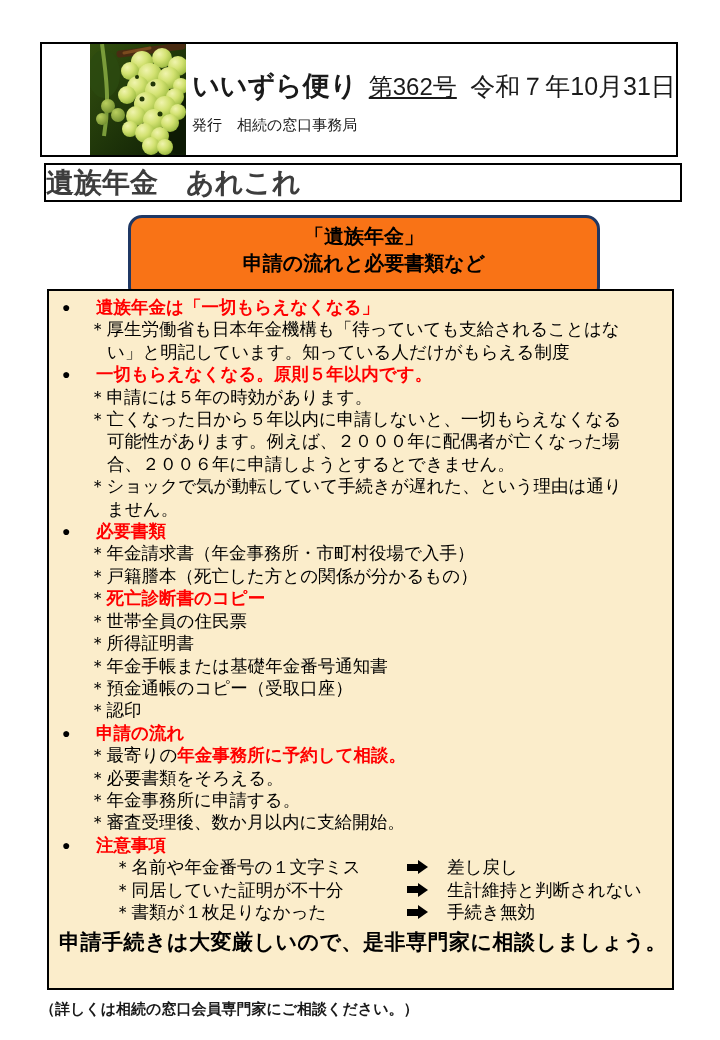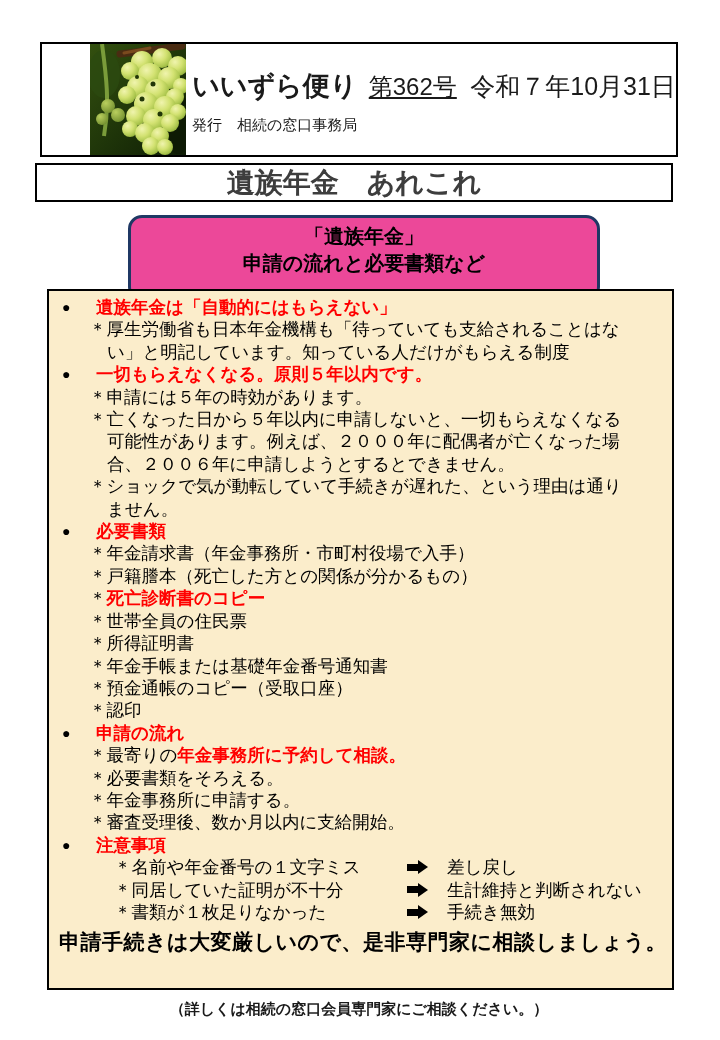--- a/index.html
+++ b/index.html
@@ -11,41 +11,41 @@
   .grape{position:absolute;left:48px;top:0;width:96px;height:111px;}
   .grape svg{display:block;}
   .header-text{position:absolute;left:150px;top:0;right:0;height:100%;}
   .title-line{margin-top:24px;text-align:center;white-space:nowrap;color:#1a1a1a;}
   .t-main{font-size:27px;font-weight:bold;}
   .t-issue{font-size:24px;margin-left:7px;text-decoration:underline;}
   .t-date{font-size:25px;margin-left:9px;}
   .pub-line{text-align:left;padding-right:12px;font-size:15px;margin-top:12px;color:#1a1a1a;}
 
   
-  .banner{position:absolute;left:35px;top:163px;width:638px;height:39px;border:2px solid #000;box-sizing:border-box;display:flex;align-items:center;justify-content:center;font-size:28px;font-weight:bold;color:#3d3d3d;background:#fff;}
+  .banner{position:absolute;left:44px;top:163px;width:638px;height:39px;border:2px solid #000;box-sizing:border-box;display:flex;align-items:center;justify-content:flex-start;font-size:28px;font-weight:bold;color:#3d3d3d;background:#fff;}
 
   
-  .sub-box{position:absolute;left:128px;top:215px;width:472px;height:86px;border:3px solid #1f3864;border-radius:14px;box-sizing:border-box;background:#ec4899;text-align:center;font-weight:bold;font-size:20px;line-height:27px;color:#000;padding-top:5px;}
+  .sub-box{position:absolute;left:128px;top:215px;width:472px;height:86px;border:3px solid #1f3864;border-radius:14px;box-sizing:border-box;background:#f97316;text-align:center;font-weight:bold;font-size:20px;line-height:27px;color:#000;padding-top:5px;}
 
   
   .content-box{position:absolute;left:47px;top:289px;width:627px;height:701px;border:2px solid #000;box-sizing:border-box;background:#fbedcb;padding-top:5px;font-size:17.5px;line-height:22.4px;color:#000;}
   .head{display:flex;padding-left:13px;}
   .bullet{width:34px;flex:none;font-size:14px;line-height:22.4px;color:#000;}
   .head-t{font-weight:bold;color:#ff0000;}
   .sub{margin-left:40px;padding-left:18px;text-indent:-18px;white-space:pre-wrap;}
   .red{color:#ff0000;font-weight:bold;}
   .note{display:flex;margin-left:40px;align-items:center;}
   .note-left{width:293px;flex:none;margin-left:25px;}
   .note-arrow{width:40px;flex:none;display:inline-flex;align-items:center;}
   .abar{display:block;width:11px;height:7px;background:#000;}
   .atip{display:block;width:0;height:0;border-left:10px solid #000;border-top:7px solid transparent;border-bottom:7px solid transparent;}
   .closing{font-size:21px;font-weight:bold;margin:8px 0 0 10px;letter-spacing:0.5px;}
 
   
-  .footer{position:absolute;left:40px;top:1000px;width:638px;text-align:center;font-size:15px;font-weight:bold;color:#1a1a1a;}
+  .footer{position:absolute;left:40px;top:1000px;width:638px;font-size:15px;font-weight:bold;color:#1a1a1a;}
 </style>
 </head>
 <body>
 
 <div class="page">
 
   <header class="header-box">
     <div class="grape">
       <svg width="96" height="111" viewBox="0 0 96 111" xmlns="http://www.w3.org/2000/svg">
         <defs>
@@ -118,21 +118,21 @@
 
   <div class="sub-box">
     <div>「遺族年金」</div>
     <div>申請の流れと必要書類など</div>
   </div>
 
   <div class="content-box">
     <div id="sections">
         <div class="head">
           <span class="bullet">●</span>
-          <span class="head-t">遺族年金は「自動的にはもらえない」</span>
+          <span class="head-t">遺族年金は「一切もらえなくなる」</span>
         </div>
         <div class="sub"><span>＊厚生労働省も日本年金機構も「待っていても支給されることはな
 い」と明記しています。知っている人だけがもらえる制度</span></div>
         <div class="head">
           <span class="bullet">●</span>
           <span class="head-t">一切もらえなくなる。原則５年以内です。</span>
         </div>
         <div class="sub"><span>＊申請には５年の時効があります。</span></div>
         <div class="sub"><span>＊亡くなった日から５年以内に申請しないと、一切もらえなくなる
 可能性があります。例えば、２０００年に配偶者が亡くなった場

